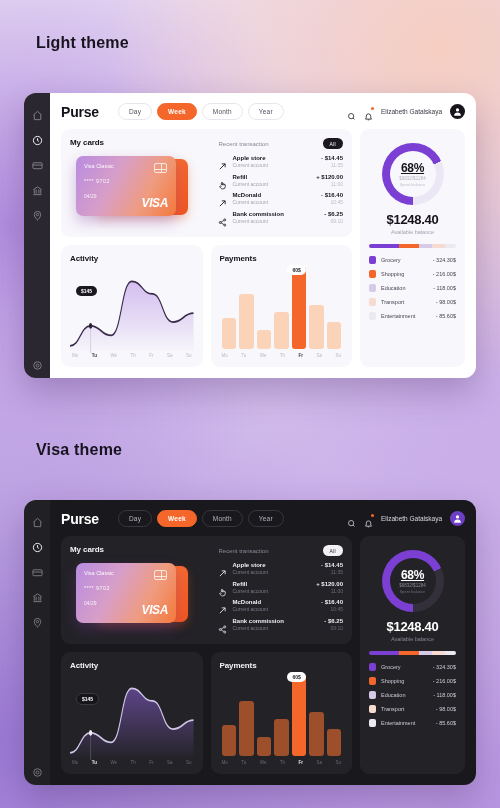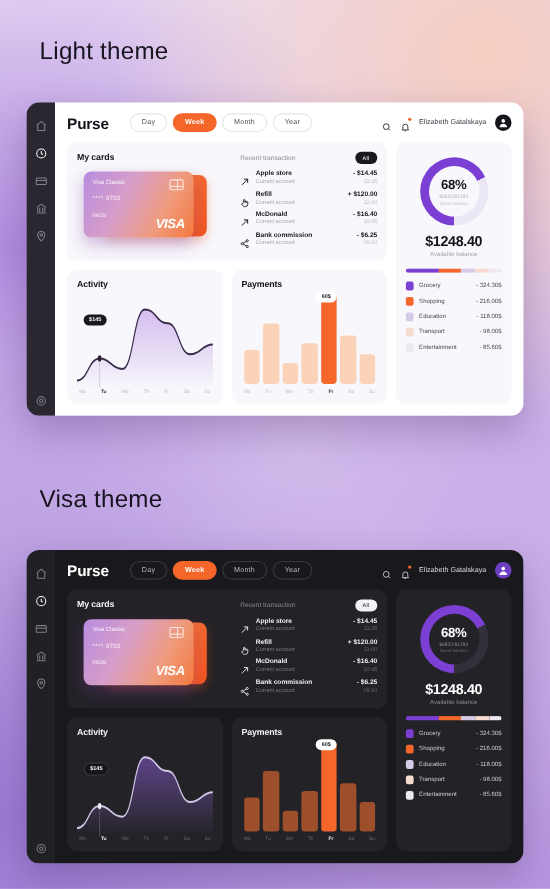--- a/index.html
+++ b/index.html
@@ -8,21 +8,21 @@
     font-family:"Liberation Sans", sans-serif;
     background:
       radial-gradient(circle at 88% 6%, #f7cfc2 0%, rgba(247,207,194,0) 38%),
       radial-gradient(circle at 2% 28%, #b28de0 0%, rgba(178,141,224,0) 42%),
       radial-gradient(circle at 100% 55%, #c9aee8 0%, rgba(201,174,232,0) 45%),
       radial-gradient(circle at 0% 92%, #9b7ad4 0%, rgba(155,122,212,0) 48%),
       linear-gradient(150deg,#efe6f6 0%, #d9c6ee 45%, #b795e0 100%);
     overflow:hidden;
   }
   .theme-title{
-    font-size:22px; font-weight:400; color:#17141f; letter-spacing:.2px;
+    font-size:16px; font-weight:700; color:#17141f; letter-spacing:.2px;
   }
   #t1{ position:absolute; left:36px; top:34px; }
   #t2{ position:absolute; left:36px; top:441px; }
 
   
   .app{
     position:absolute; left:24px; width:452px; height:285px;
     border-radius:12px; overflow:hidden; display:flex;
     box-shadow:0 14px 34px rgba(60,30,90,.28);
   }
@@ -179,21 +179,21 @@
 
   
   .right-card{ height:100%; display:flex; flex-direction:column; align-items:center; }
   .donut{ position:relative; width:62px; height:62px; margin-top:5px; }
   .donut .hole{
     position:absolute; inset:8px; border-radius:50%;
     display:flex; flex-direction:column; align-items:center; justify-content:center;
   }
   .light .donut .hole{ background:#f8f7fb; }
   .dark  .donut .hole{ background:#232227; }
-  .pct{ font-size:12px; font-weight:700; letter-spacing:-.3px; }
+  .pct{ font-size:12px; font-weight:700; letter-spacing:-.3px;text-decoration:underline; }
   .light .pct{ color:#16131a; }
   .dark  .pct{ color:#ffffff; }
   .sub1{ font-size:4.5px; margin-top:1px; }
   .light .sub1{ color:#b7b2c0; }
   .dark  .sub1{ color:#8a8694; }
   .sub2{ font-size:4px; margin-top:1px; }
   .light .sub2{ color:#c6c2ce; }
   .dark  .sub2{ color:#6f6b79; }
   .bal{ font-size:13px; font-weight:700; margin-top:7px; letter-spacing:-.3px; }
   .light .bal{ color:#16131a; }

